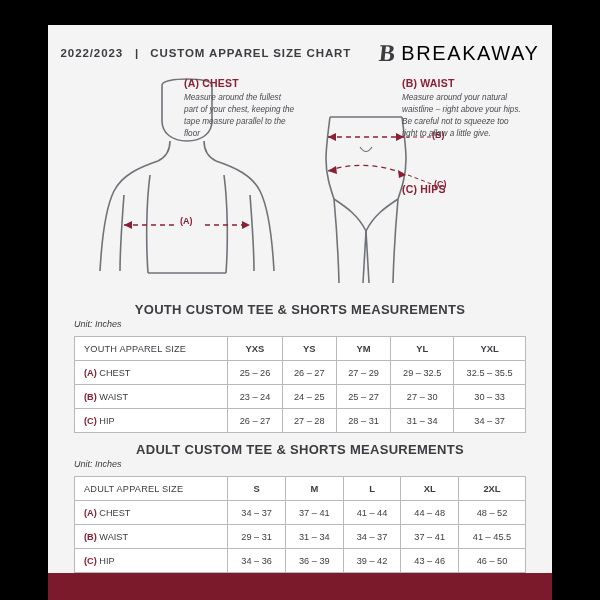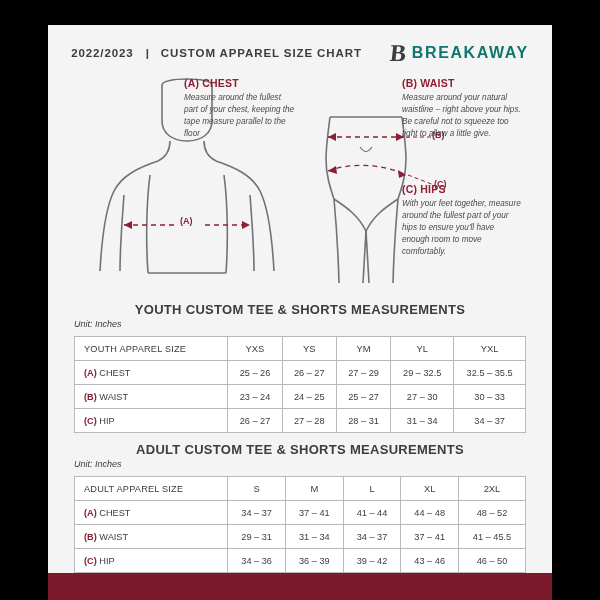--- a/index.html
+++ b/index.html
@@ -71,24 +71,24 @@
   }
   .brand-mark {
     font-family: "Liberation Serif", serif;
     font-size: 24px;
     font-weight: bold;
     color: #3c3c41;
     line-height: 1;
     transform: skewX(-6deg);
   }
   .brand-name {
-    font-size: 16px;
-    font-weight: bold;
+    font-size: 20px;
+    font-weight: normal;
     letter-spacing: 1.6px;
-    color: #0f766e;
+    color: #000000;
   }
 
   
   .diagram {
     position: relative;
     z-index: 2;
     height: 218px;
     margin: 4px 14px 0 14px;
   }
   .diagram svg { display: block; }
@@ -146,21 +146,21 @@
     color: #3c3c41;
     text-align: center;
     padding: 0 8px;
   }
   th.rowhead, td.rowhead {
     text-align: left;
     padding-left: 9px;
     font-size: 9.2px;
   }
   th {
-    font-weight: normal;
+    font-weight: bold;
     font-size: 9.4px;
   }
   th.rowhead { font-weight: normal; letter-spacing: 0.2px; }
   td.rowhead .tag {
     color: #8b1f33;
     font-weight: bold;
   }
   td.rowhead .lbl {
     color: #3c3c41;
   }
@@ -259,21 +259,20 @@
       <div class="note" id="note-chest">
         <div class="note-title">(A) CHEST</div>
         <div class="note-body">Measure around the fullest part of your chest, keeping the tape measure parallel to the floor</div>
       </div>
       <div class="note" id="note-waist">
         <div class="note-title">(B) WAIST</div>
         <div class="note-body">Measure around your natural waistline – right above your hips. Be careful not to squeeze too tight to allow a little give.</div>
       </div>
       <div class="note" id="note-hips">
         <div class="note-title">(C) HIPS</div>
-        <div class="note-body">With your feet together, measure around the fullest part of your hips to ensure you'll have enough room to move comfortably.</div>
       </div>
     </div>
 
     <div class="table-block">
       <div class="tbl-title">YOUTH CUSTOM TEE &amp; SHORTS MEASUREMENTS</div>
       <div class="tbl-sub">Unit: Inches</div>
       <table>
         <thead>
           <tr>
             <th class="rowhead" style="width:34%">YOUTH APPAREL SIZE</th>

